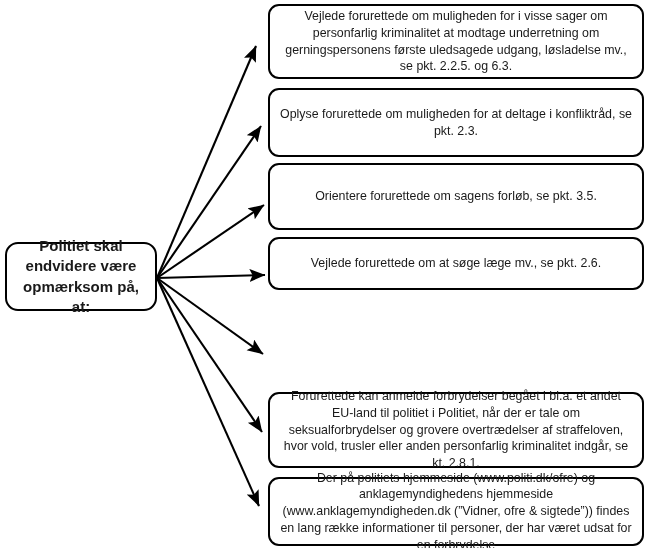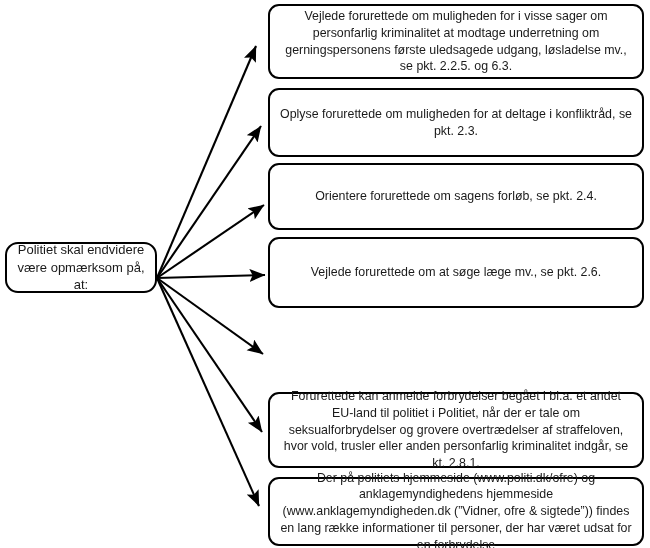--- a/index.html
+++ b/index.html
@@ -41,29 +41,30 @@
     padding: 13px 9px;
   }
   .node-text {
     display: block;
     width: 100%;
   }
   .source-node {
     left: 5px;
     top: 242px;
     width: 152px;
-    height: 51px;
+    height: 69px;
     border-radius: 13px;
-    font-size: 13px;
+    font-size: 15px;
+    font-weight: bold;
   }
   .target-node { left: 268px; width: 376px; }
   .n1 { top: 4px;   height: 75px; }
   .n2 { top: 88px;  height: 69px; }
   .n3 { top: 163px; height: 67px; }
-  .n4 { top: 237px; height: 71px; }
+  .n4 { top: 237px; height: 53px; }
   .n5 { top: 316px; height: 68px; }
   .n6 { top: 392px; height: 76px; }
   .n7 { top: 477px; height: 69px; }
 </style>
 </head>
 <body>
 
 <div id="canvas">
 
   <svg id="arrow-layer" viewBox="0 0 650 548" width="650" height="548" xmlns="http://www.w3.org/2000/svg">
@@ -89,21 +90,21 @@
 
   <div class="node target-node n1">
     <span class="node-text">Vejlede forurettede om muligheden for i visse sager om personfarlig kriminalitet at modtage underretning om gerningspersonens første uledsagede udgang, løsladelse mv., se pkt. 2.2.5. og 6.3.</span>
   </div>
 
   <div class="node target-node n2">
     <span class="node-text">Oplyse forurettede om muligheden for at deltage i konfliktråd, se pkt. 2.3.</span>
   </div>
 
   <div class="node target-node n3">
-    <span class="node-text">Orientere forurettede om sagens forløb, se pkt. 2.4.</span>
+    <span class="node-text">Orientere forurettede om sagens forløb, se pkt. 3.5.</span>
   </div>
 
   <div class="node target-node n4">
     <span class="node-text">Vejlede forurettede om at søge læge mv., se pkt. 2.6.</span>
   </div>
 
 
   <div class="node target-node n6">
     <span class="node-text">Forurettede kan anmelde forbrydelser begået i bl.a. et andet EU-land til politiet i Politiet, når der er tale om seksualforbrydelser og grovere overtrædelser af straffeloven, hvor vold, trusler eller anden personfarlig kriminalitet indgår, se kt. 2.8.1.</span>
   </div>

